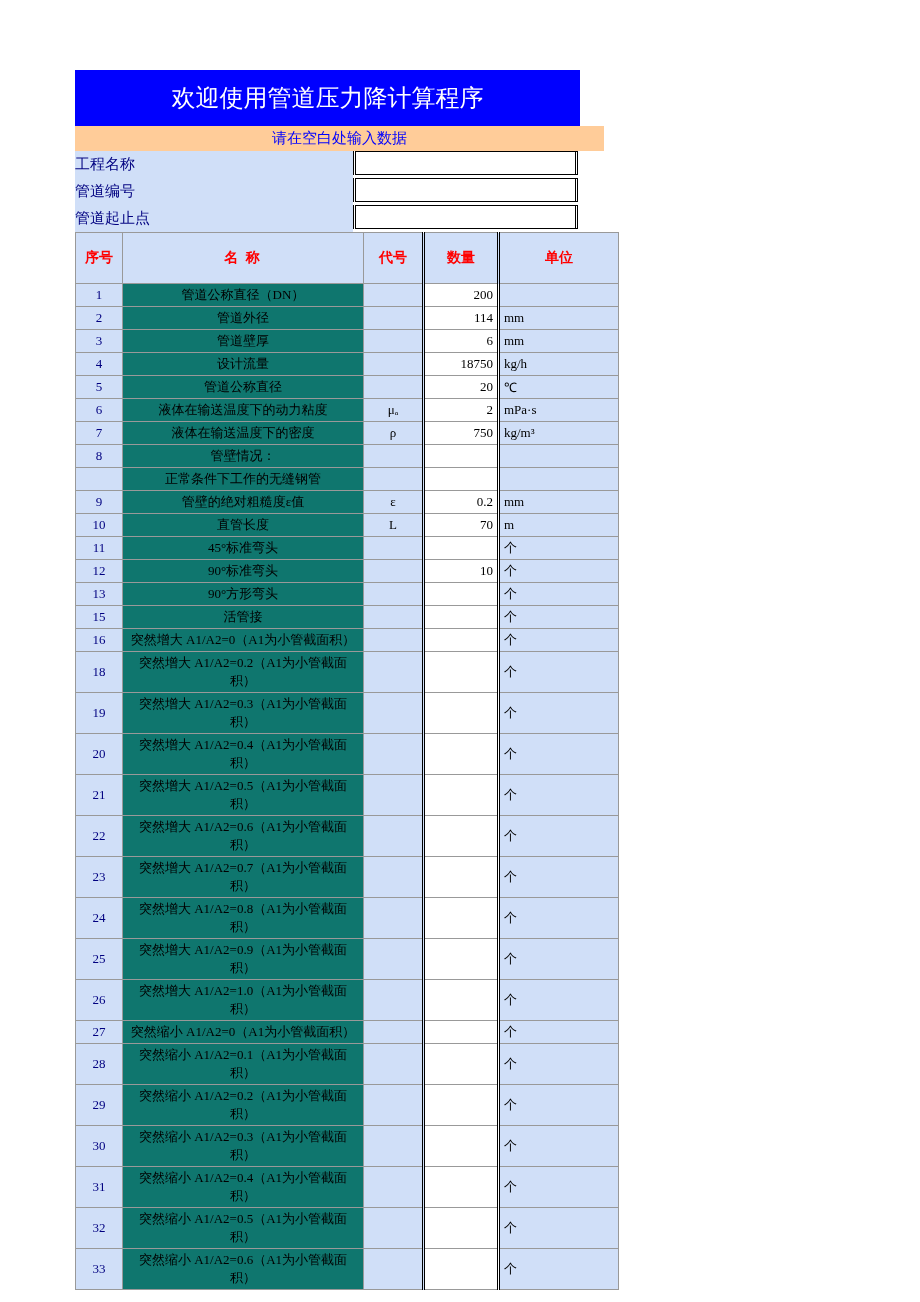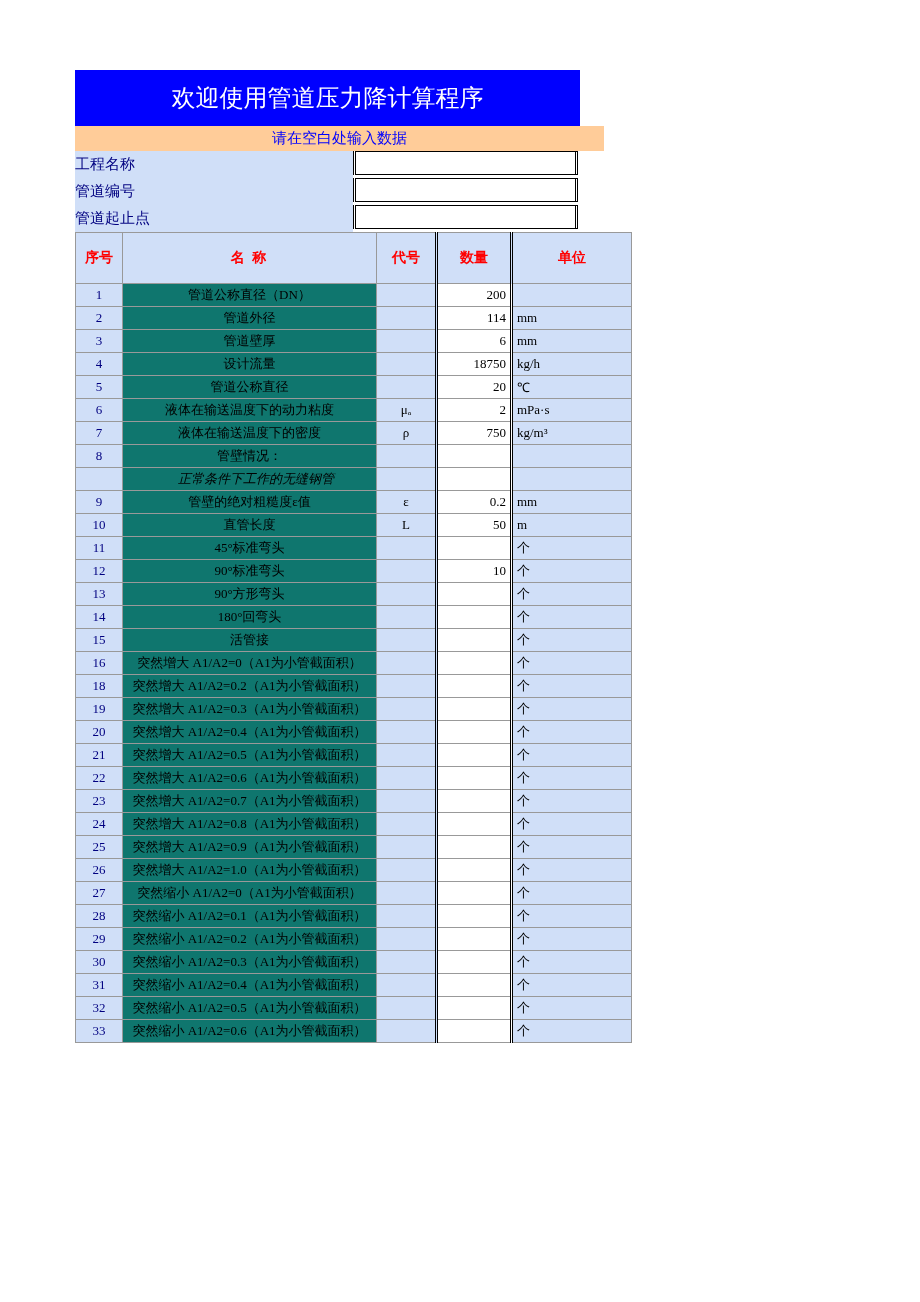--- a/index.html
+++ b/index.html
@@ -100,22 +100,21 @@
       border-right: 3px double #000 !important;
       background: #fff;
     }
     .c-unit {
       width: 110px;
       text-align: left;
       background: #d0dff8;
       color: #000;
     }
     .subrow td.c-name {
-      padding-left: 17px;
-      font-style: italic;
+      padding-left: 4px;
     }
   </style>
 </head>
 <body>
 
 <div class="container">
   <div class="title-bar">欢迎使用管道压力降计算程序</div>
   <div class="prompt-bar">请在空白处输入数据</div>
 
   <div class="info-row">
@@ -209,47 +208,40 @@
           <td class="c-seq">9</td>
           <td class="c-name">管壁的绝对粗糙度ε值</td>
           <td class="c-code">ε</td>
           <td class="c-qty">0.2</td>
           <td class="c-unit">mm</td>
         </tr>
         <tr>
           <td class="c-seq">10</td>
           <td class="c-name">直管长度</td>
           <td class="c-code">L</td>
-          <td class="c-qty">50</td>
+          <td class="c-qty">70</td>
           <td class="c-unit">m</td>
         </tr>
         <tr>
           <td class="c-seq">11</td>
           <td class="c-name">45°标准弯头</td>
           <td class="c-code"></td>
           <td class="c-qty"></td>
           <td class="c-unit">个</td>
         </tr>
         <tr>
           <td class="c-seq">12</td>
           <td class="c-name">90°标准弯头</td>
           <td class="c-code"></td>
           <td class="c-qty">10</td>
           <td class="c-unit">个</td>
         </tr>
         <tr>
           <td class="c-seq">13</td>
           <td class="c-name">90°方形弯头</td>
-          <td class="c-code"></td>
-          <td class="c-qty"></td>
-          <td class="c-unit">个</td>
-        </tr>
-        <tr>
-          <td class="c-seq">14</td>
-          <td class="c-name">180°回弯头</td>
           <td class="c-code"></td>
           <td class="c-qty"></td>
           <td class="c-unit">个</td>
         </tr>
         <tr>
           <td class="c-seq">15</td>
           <td class="c-name">活管接</td>
           <td class="c-code"></td>
           <td class="c-qty"></td>
           <td class="c-unit">个</td>

